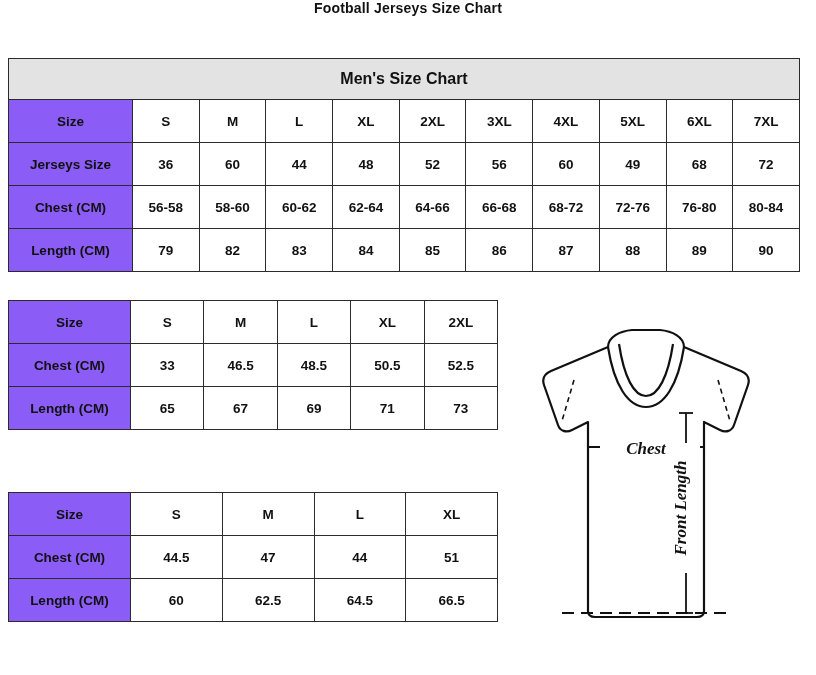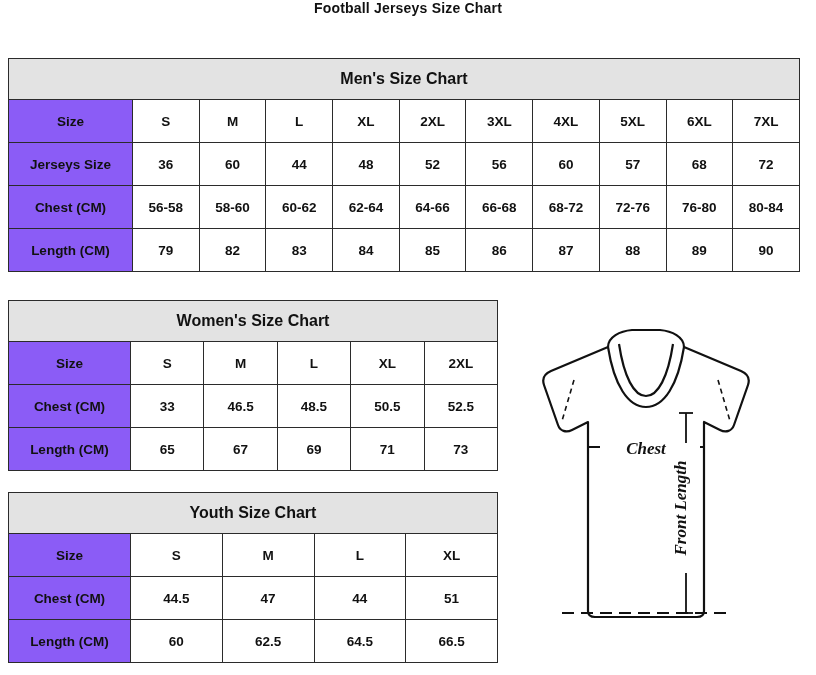--- a/index.html
+++ b/index.html
@@ -133,21 +133,21 @@
       </tr>
       <tr>
         <td class="rowlabel">Jerseys Size</td>
         <td>36</td>
         <td>60</td>
         <td>44</td>
         <td>48</td>
         <td>52</td>
         <td>56</td>
         <td>60</td>
-        <td>57</td>
+        <td>49</td>
         <td>68</td>
         <td>72</td>
       </tr>
       <tr>
         <td class="rowlabel">Chest (CM)</td>
         <td>56-58</td>
         <td>58-60</td>
         <td>60-62</td>
         <td>62-64</td>
         <td>64-66</td>
@@ -179,23 +179,20 @@
     <colgroup>
       <col class="lbl">
         <col>
         <col>
         <col>
         <col>
         <col>
     </colgroup>
     <tbody>
       <tr>
-        <td class="hdr-band" colspan="6">Women's Size Chart</td>
-      </tr>
-      <tr>
         <td class="rowlabel">Size</td>
         <td>S</td>
         <td>M</td>
         <td>L</td>
         <td>XL</td>
         <td>2XL</td>
       </tr>
       <tr>
         <td class="rowlabel">Chest (CM)</td>
         <td>33</td>
@@ -219,23 +216,20 @@
 <div id="youth-wrap">
   <table class="sz" id="youth-table">
     <colgroup>
       <col class="lbl">
         <col>
         <col>
         <col>
         <col>
     </colgroup>
     <tbody>
-      <tr>
-        <td class="hdr-band" colspan="5">Youth Size Chart</td>
-      </tr>
       <tr>
         <td class="rowlabel">Size</td>
         <td>S</td>
         <td>M</td>
         <td>L</td>
         <td>XL</td>
       </tr>
       <tr>
         <td class="rowlabel">Chest (CM)</td>
         <td>44.5</td>

